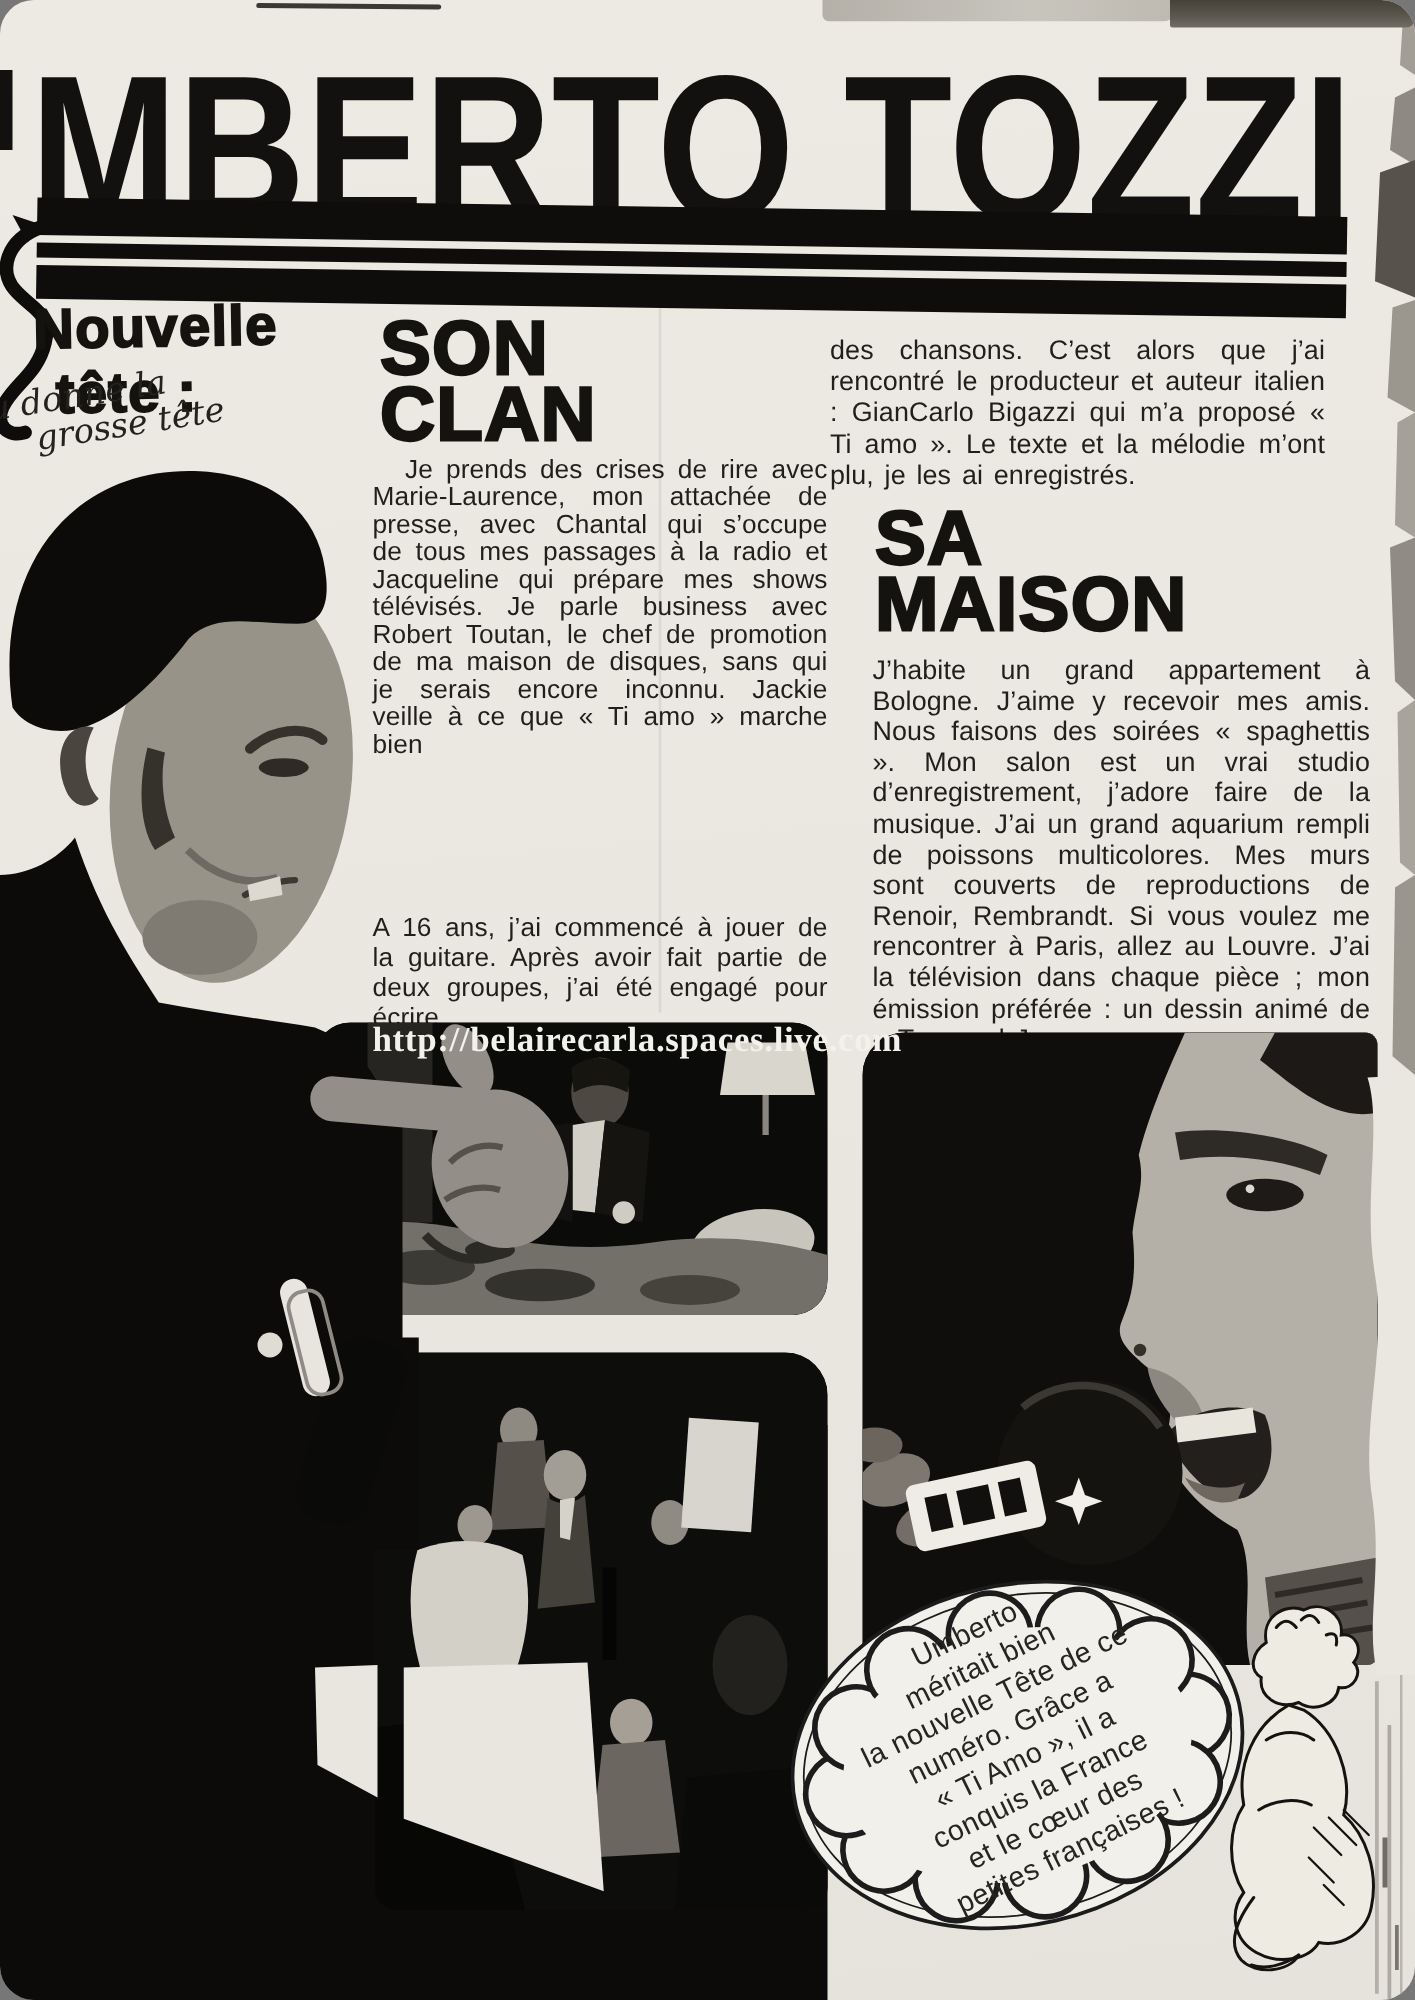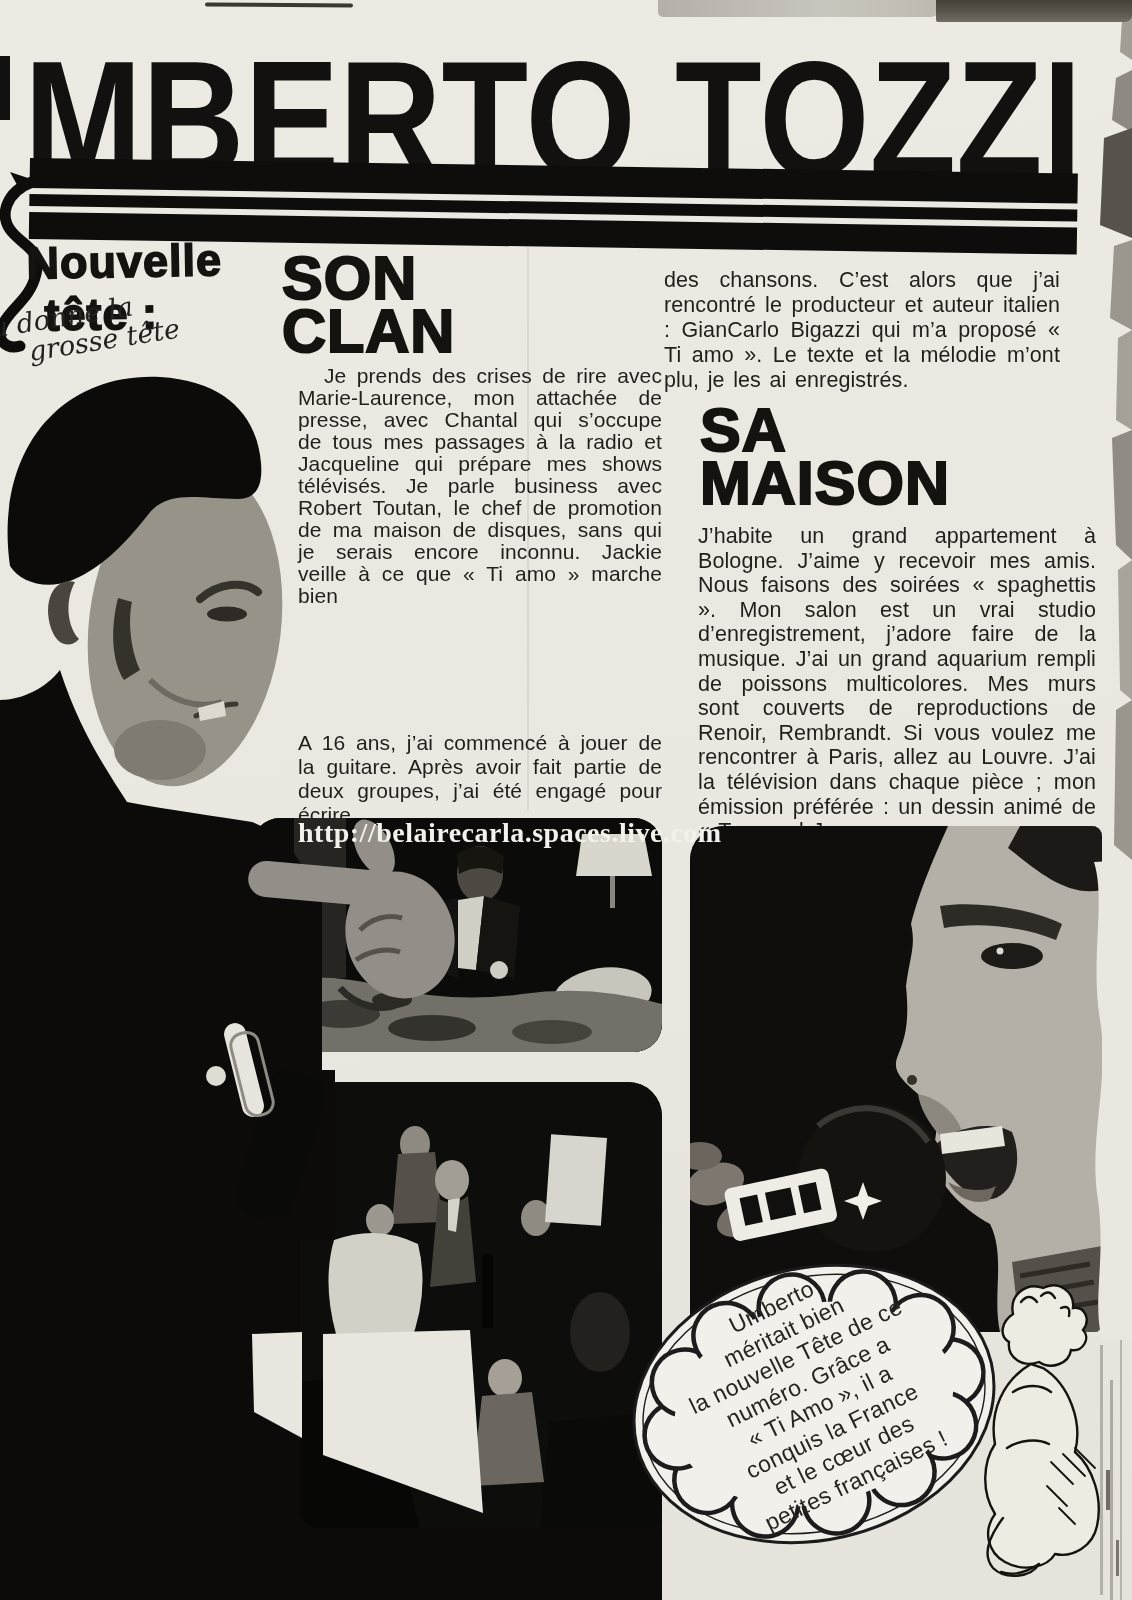--- a/index.html
+++ b/index.html
@@ -1,18 +1,18 @@
 <!DOCTYPE html>
 <html><head>
 <meta charset="utf-8">
 <style>
   html,body{margin:0;padding:0;background:#777;}
   #page{position:relative;width:1132px;height:1600px;margin:0 auto;overflow:hidden;
         background:linear-gradient(175deg,#edeae4 0%,#eae7e1 55%,#e6e3dc 100%);
-        font-family:"Liberation Sans",sans-serif;}
+        font-family:"Liberation Sans",sans-serif;border-radius:27px;}
   .abs{position:absolute;}
   
   #headline-svg{left:22px;top:48px;width:1066px;height:140px;z-index:2;}
   #headline-svg text{font-family:"Liberation Sans",sans-serif;font-weight:bold;fill:#121110;}
   #cut-letter{left:0;top:56px;width:10px;height:64px;background:#121110;z-index:2;}
   
   #stripes{left:30px;top:158px;width:1048px;z-index:2;transform:rotate(.85deg);transform-origin:left top;}
   #stripes .bar{background:#0e0d0c;}
   
   #kicker{left:27px;top:236px;z-index:2;transform:rotate(-1deg);color:#14130f;
@@ -20,21 +20,21 @@
   #kicker .l2{margin-left:17px;}
   #handwriting{left:-8px;top:299px;z-index:2;transform:rotate(-9deg);color:#232220;
                font-family:"DejaVu Serif",serif;font-style:italic;font-size:27px;line-height:29px;}
   #handwriting .l2{margin-left:34px;}
   
   .h2{font-weight:bold;font-size:61px;line-height:53px;color:#14130f;
       -webkit-text-stroke:2.2px #14130f;letter-spacing:1px;z-index:2;}
   .para{font-size:21px;line-height:22px;text-align:justify;color:#201f1c;
         word-spacing:2.5px;letter-spacing:.1px;z-index:2;}
   #para-sonclan{left:298px;top:365px;width:364px;text-indent:26px;}
-  #h-sonclan{left:282px;top:252px;}
+  #h-sonclan{left:304px;top:252px;}
   #h-sesdebuts{left:298px;top:586px;}
   #para-sesdebuts{left:298px;top:720px;width:364px;line-height:24px;margin-top:11px;}
   #para-continuation{left:664px;top:268px;width:396px;font-size:21.5px;line-height:25px;}
   #h-samaison{left:700px;top:404px;}
   #para-samaison{left:698px;top:524px;width:398px;font-size:21.5px;line-height:24.6px;}
   
   #black-mass{left:0;top:1140px;width:662px;height:460px;background:#0c0b0a;z-index:3;}
   .photo{z-index:4;overflow:hidden;}
   #photo-bedroom{left:252px;top:818px;width:410px;height:234px;border-radius:28px;background:#0b0b0a;}
   #photo-group{left:300px;top:1082px;width:362px;height:446px;border-radius:34px 34px 18px 18px;background:#0d0d0c;}

